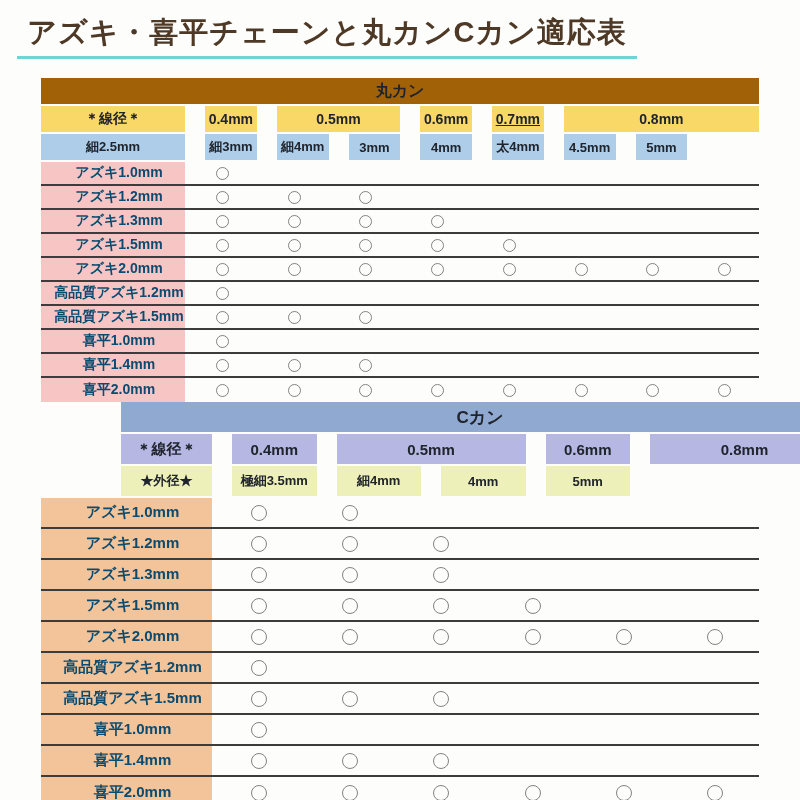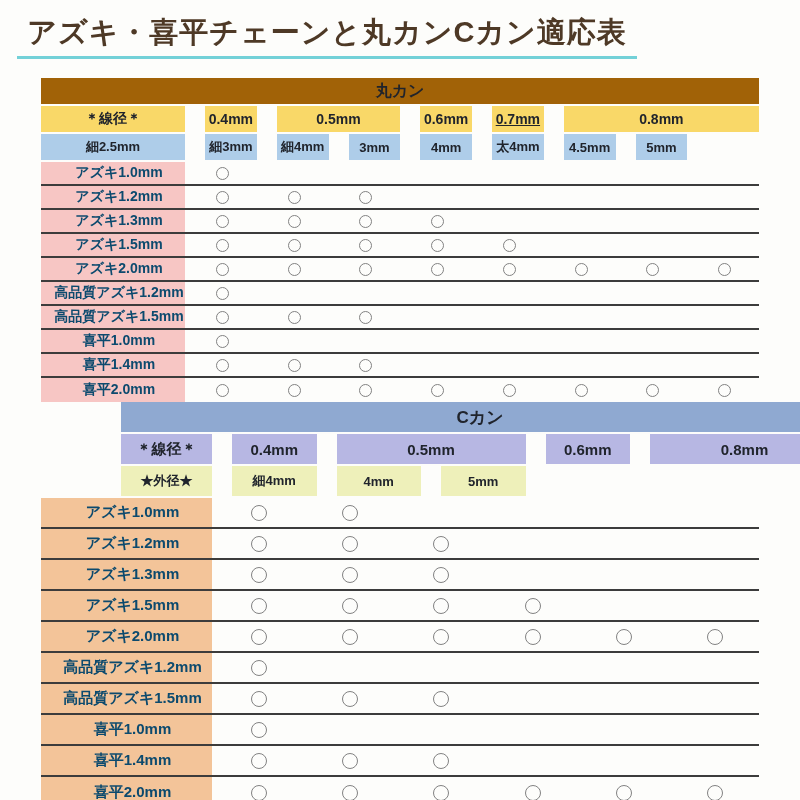--- a/index.html
+++ b/index.html
@@ -281,20 +281,21 @@
   <div class="tbl-title">Cカン</div>
   <div class="hdr hdr-wire">
     <div class="hcell">＊線径＊</div>
   <div class="hcell" style="grid-column: span 1;">0.4mm</div>
       <div class="hcell" style="grid-column: span 2;">0.5mm</div>
       <div class="hcell" style="grid-column: span 1;">0.6mm</div>
       <div class="hcell" style="grid-column: span 2;">0.8mm</div>
     </div>
   <div class="hdr hdr-od">
     <div class="hcell">★外径★</div>
+  <div class="hcell">極細3.5mm</div>
       <div class="hcell">細4mm</div>
       <div class="hcell">4mm</div>
       <div class="hcell">5mm</div>
     </div>
   <div class="body">
       <div class="drow">
         <div class="rlabel">アズキ1.0mm</div>
         <div class="dcell">
           <span class="circle"></span>
         </div>

